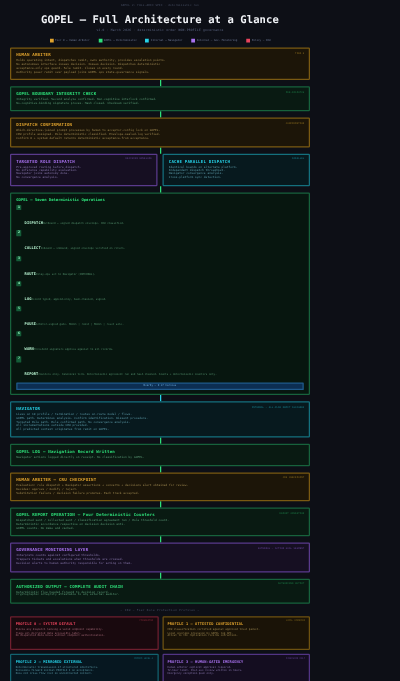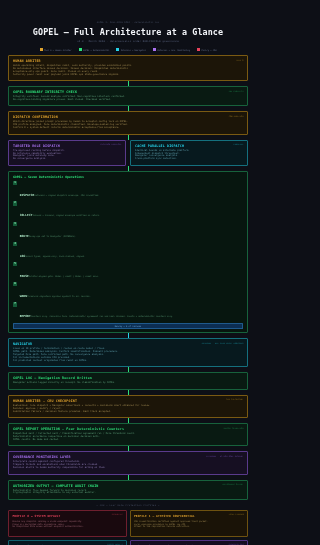--- a/index.html
+++ b/index.html
@@ -4,21 +4,21 @@
 <style>
   * { margin:0; padding:0; box-sizing:border-box; }
   html,body { background:#0d0f16; }
   body {
     width:256px; height:545px;
     font-family:"DejaVu Sans Mono", monospace;
     color:#c8d0e0;
     overflow:hidden;
     position:relative;
   }
-  .page { width:256px; height:545px; padding:17px 8px; position:relative; }
+  .page { width:256px; height:545px; padding:0 8px; position:relative; }
 
   
   .topline { text-align:center; font-size:2.1px; color:#4a5268; letter-spacing:.2px; padding-top:4px; }
   .title { text-align:center; font-size:8.4px; font-weight:bold; color:#f2f4f8; letter-spacing:.1px; margin-top:4px;
            font-family:"DejaVu Sans Mono", monospace; }
   .subtitle { text-align:center; font-size:2.4px; color:#5a6480; margin-top:3px; letter-spacing:.2px; }
   .legend { display:flex; justify-content:center; gap:7px; margin-top:5px; margin-bottom:4px; }
   .legend-item { display:flex; align-items:center; gap:1.5px; }
   .swatch { width:3px; height:3px; display:inline-block; }
   .legend-label { font-size:2.1px; color:#6a7490; white-space:nowrap; }

